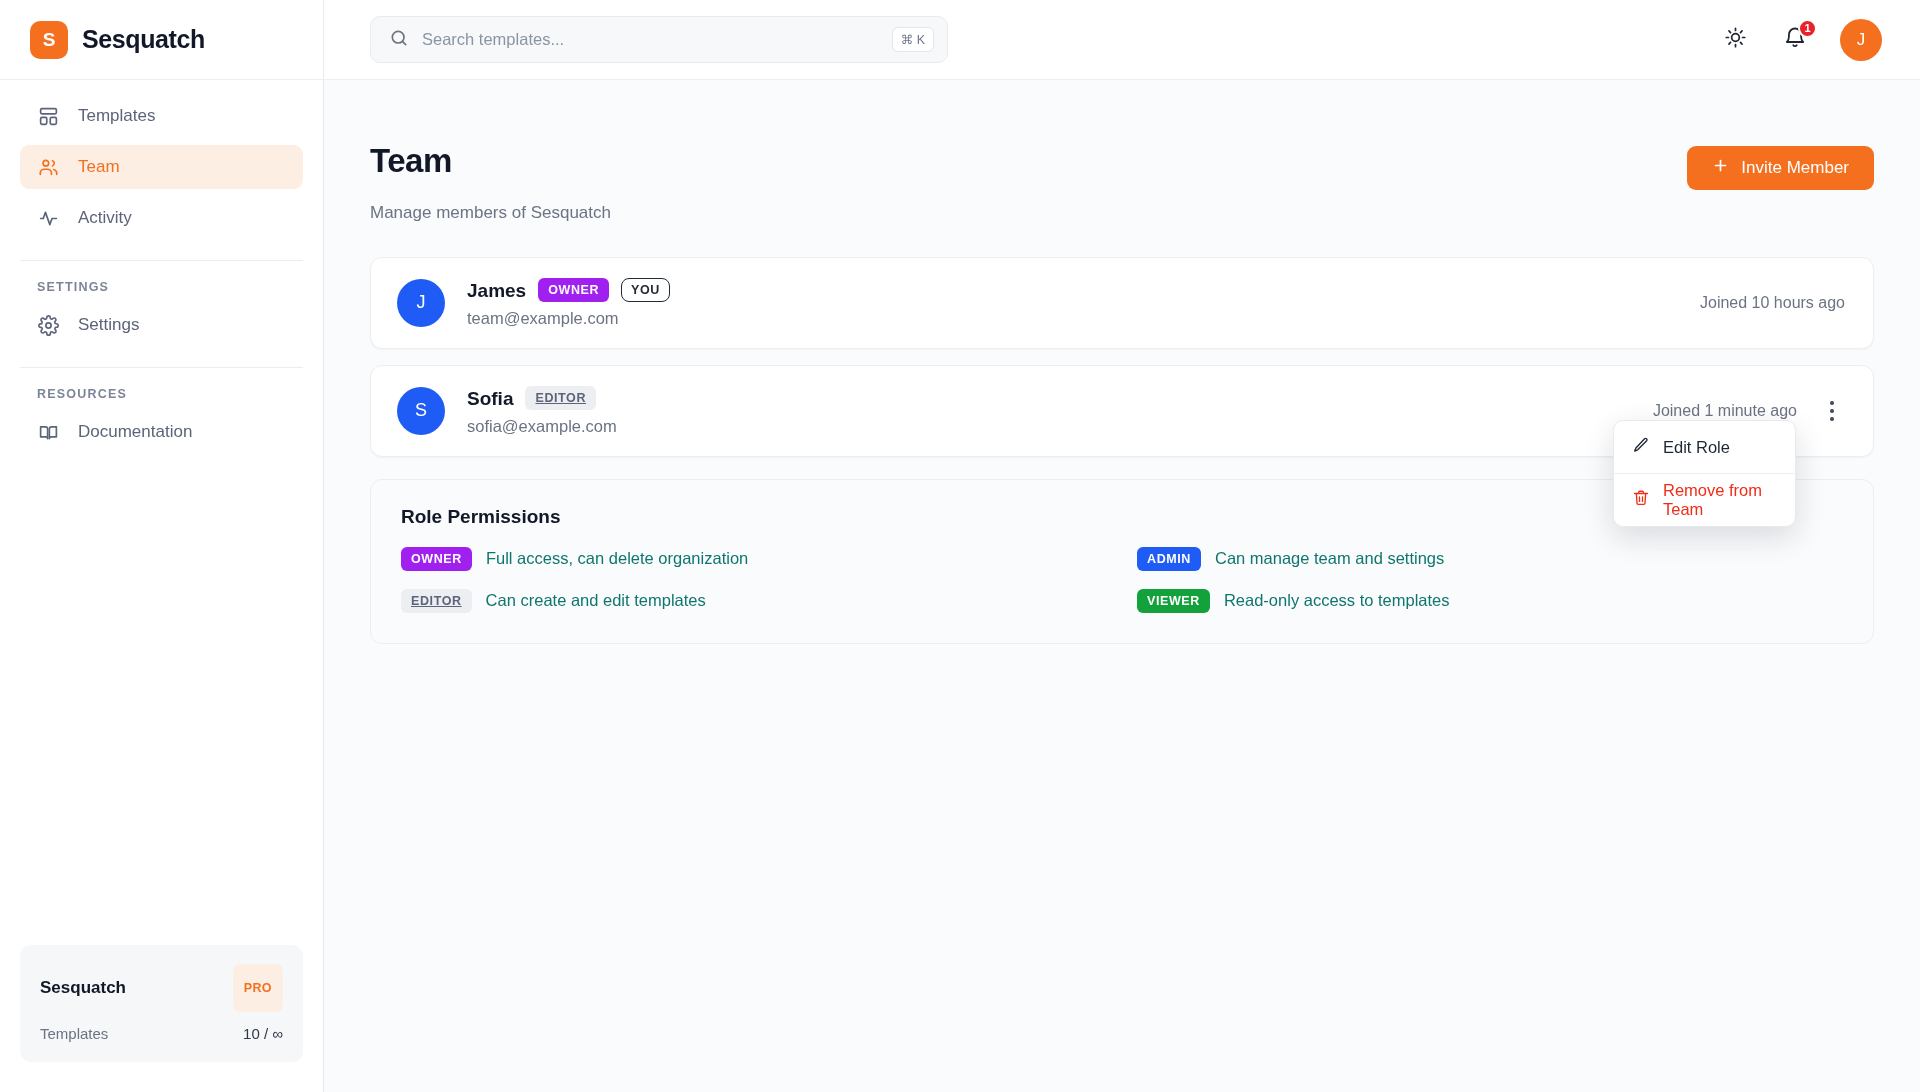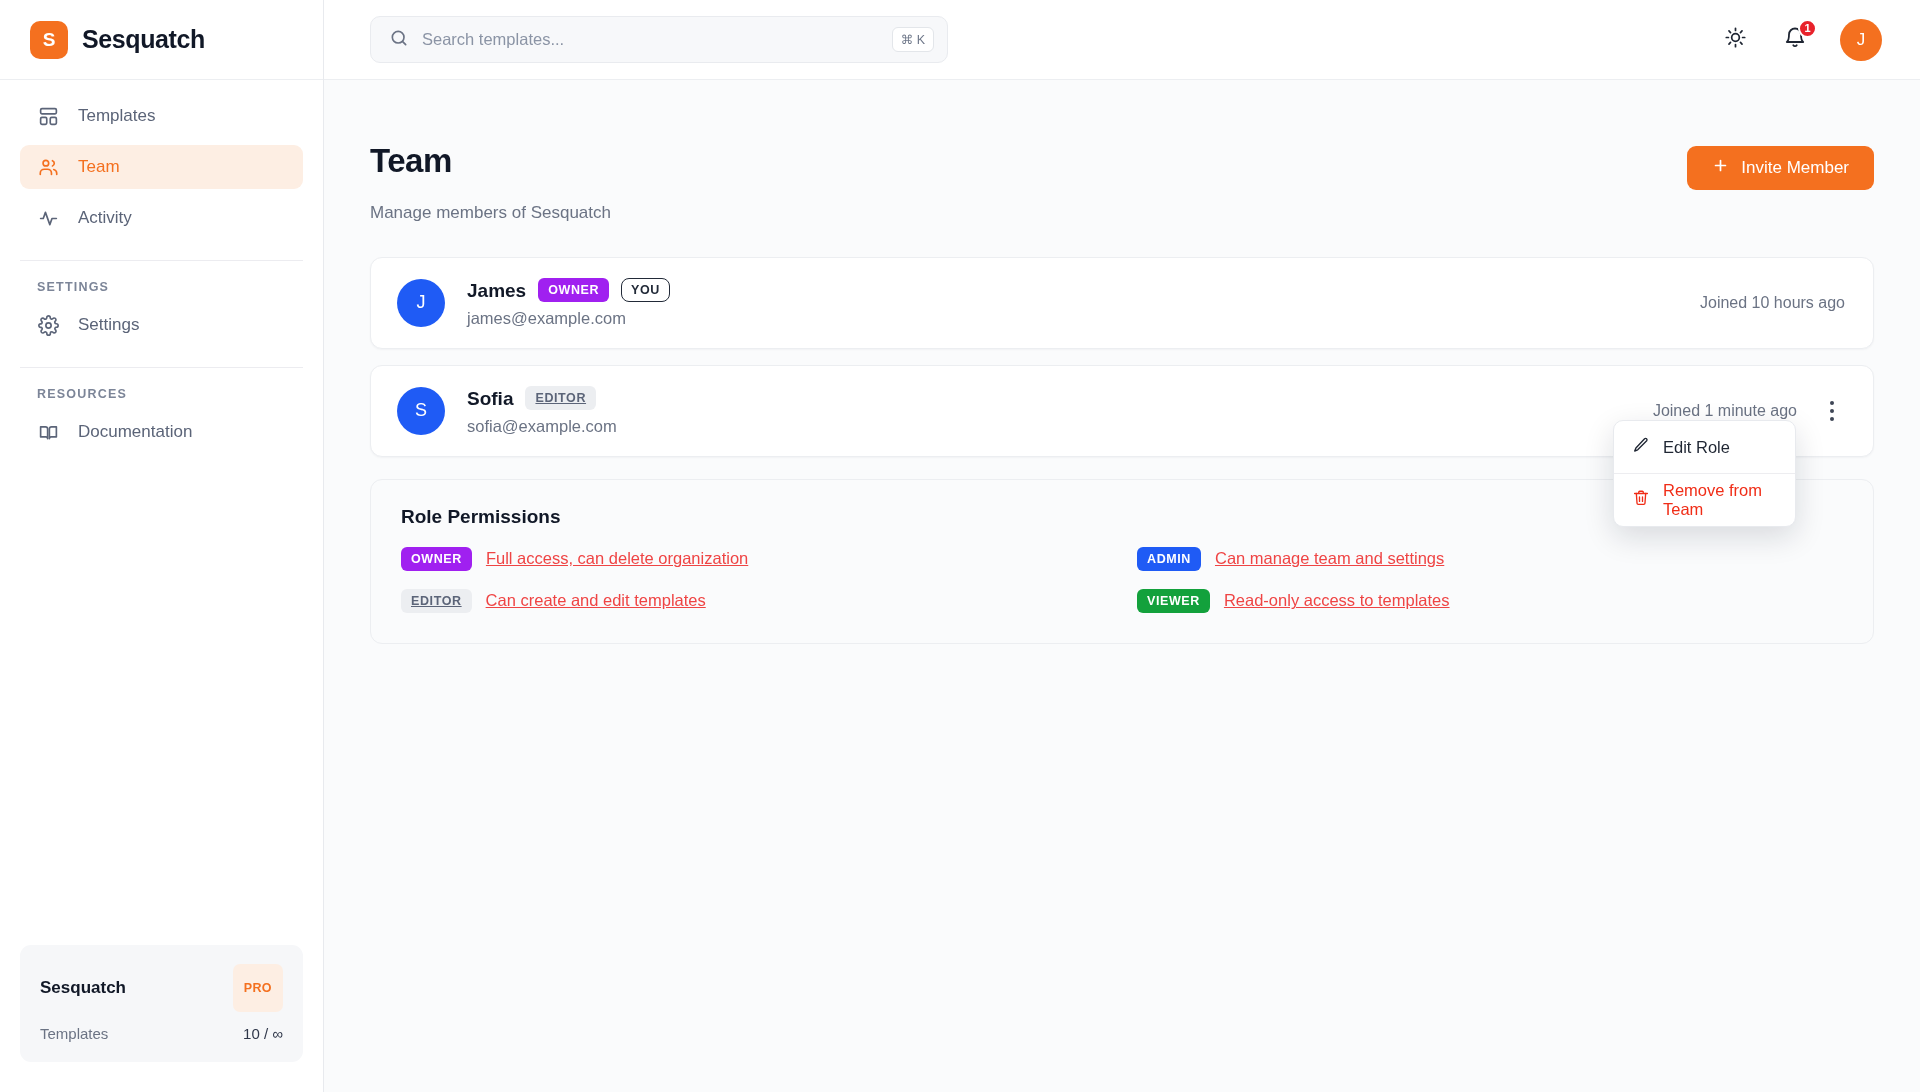--- a/index.html
+++ b/index.html
@@ -170,21 +170,21 @@
   .perm-card {
     background: #fafbfc;
     border: 1px solid #eceef1;
     border-radius: 12px;
     padding: 26px 30px 30px 30px;
     margin-top: 22px;
   }
   .perm-title { font-size: 19px; font-weight: bold; color: #111827; margin-bottom: 19px; }
   .perm-grid { display: grid; grid-template-columns: 1fr 1fr; row-gap: 18px; column-gap: 30px; }
   .perm-row { display: flex; align-items: center; gap: 14px; }
-  .perm-desc { font-size: 16.5px; color: #ef4444; text-decoration: underline; }
+  .perm-desc { font-size: 16.5px; color: #0f766e; }
 
   .dropdown {
     position: absolute;
     left: 1289px; top: 340px;
     width: 183px;
     background: #fff;
     border: 1px solid #e8eaee;
     border-radius: 10px;
     box-shadow: 0 10px 30px rgba(16,24,40,0.14);
     overflow: hidden;
@@ -340,21 +340,21 @@
       </div>
 
       <div class="member-card">
         <div class="avatar-lg">J</div>
         <div class="member-info">
           <div class="member-name-row">
             <span class="member-name">James</span>
             <span class="badge badge-owner">OWNER</span>
             <span class="badge badge-you">YOU</span>
           </div>
-          <div class="member-email">james@example.com</div>
+          <div class="member-email">team@example.com</div>
         </div>
         <div class="member-right">
           <span class="joined">Joined 10 hours ago</span>
         </div>
       </div>
 
       <div class="member-card">
         <div class="avatar-lg">S</div>
         <div class="member-info">
           <div class="member-name-row">

